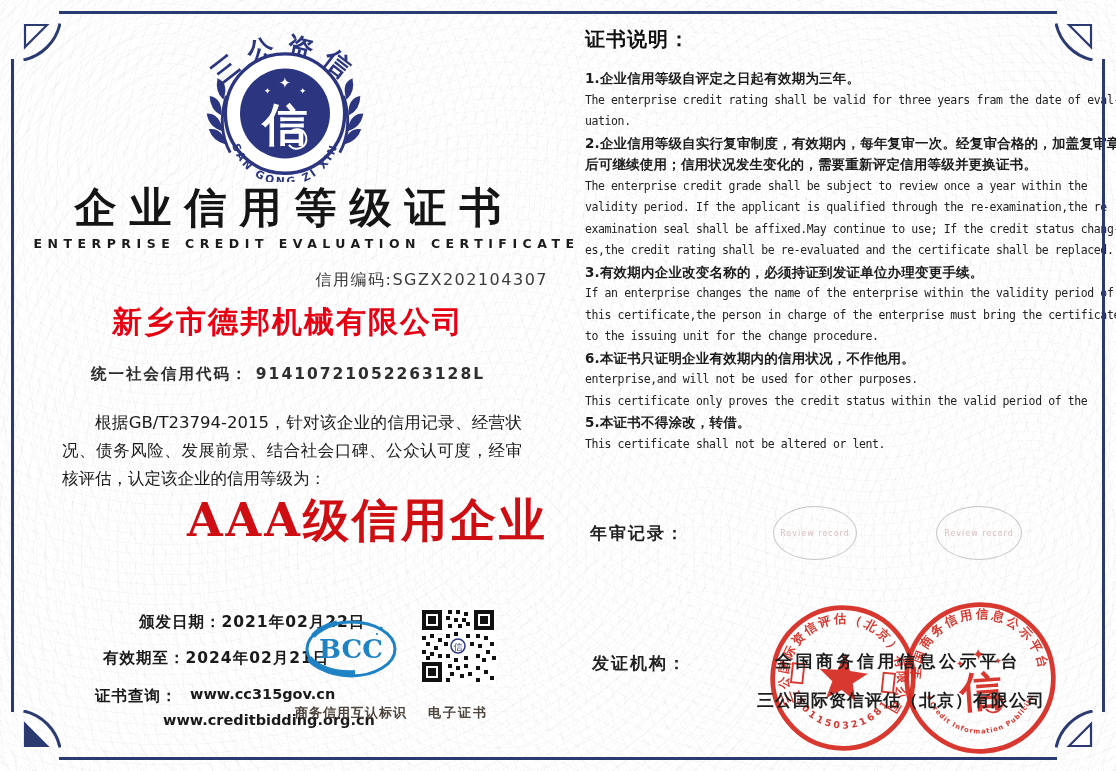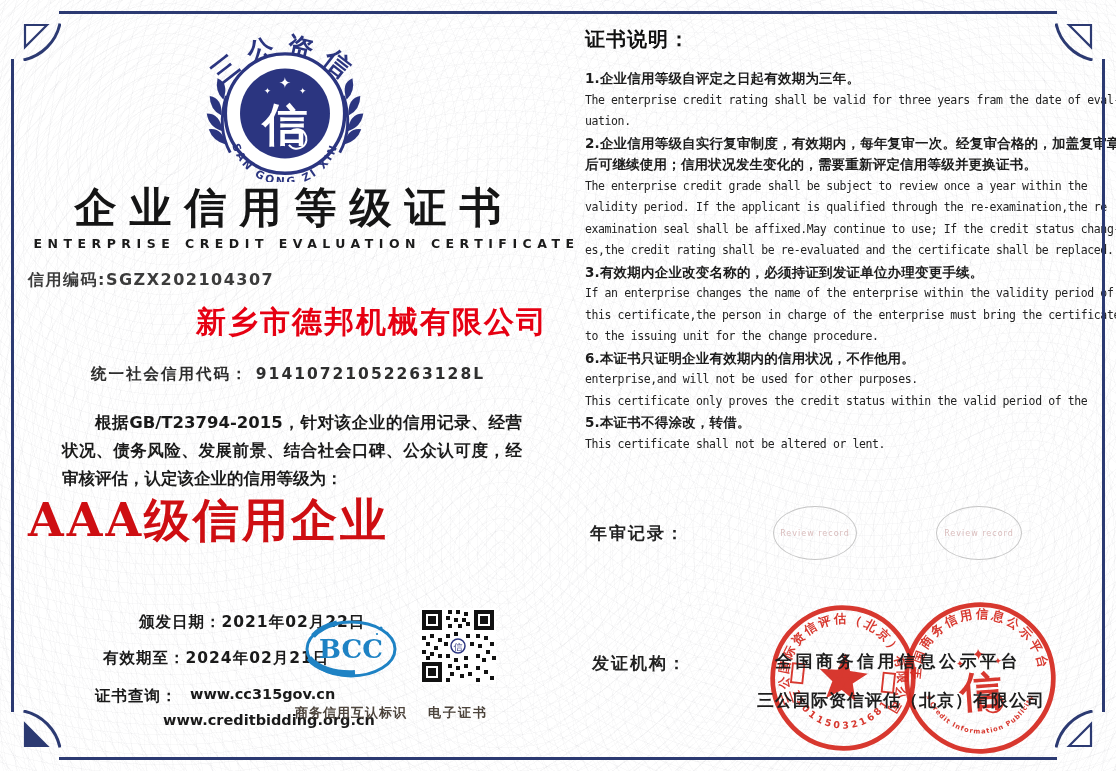--- a/index.html
+++ b/index.html
@@ -31,29 +31,29 @@
   .corner.bl{left:11px;bottom:11px;transform:scaleY(-1);}
   .corner .arc{fill:none;stroke:#2c3a72;stroke-width:3;}
   .corner .fold{fill:#ffffff;stroke:#2c3a72;stroke-width:2.2;}
   .corner.bl .fold{fill:#2c3a72;}
   
   .logo-wrap{position:absolute;left:195px;top:6px;width:180px;height:176px;}
   .main-title{position:absolute;left:28px;top:180px;width:520px;text-align:center;
     font-size:42px;font-weight:bold;color:#151515;letter-spacing:13px;text-indent:13px;white-space:nowrap;}
   .sub-title{position:absolute;left:28px;top:236px;width:520px;text-align:center;
     font-size:12.5px;font-weight:bold;color:#1b1b1b;letter-spacing:5.5px;text-indent:5.5px;white-space:nowrap;}
-  .credit-code{position:absolute;left:28px;top:270px;width:520px;text-align:left;
-    font-size:16px;font-weight:700;color:#3b3b3b;letter-spacing:1.5px;white-space:nowrap;}
-  .company{position:absolute;left:28px;top:302px;width:520px;text-align:right;
+  .credit-code{position:absolute;left:28px;top:270px;width:520px;text-align:right;
+    font-size:16px;font-weight:400;color:#3b3b3b;letter-spacing:1.5px;white-space:nowrap;}
+  .company{position:absolute;left:28px;top:302px;width:520px;text-align:center;
     font-size:30px;font-weight:bold;color:#e60012;letter-spacing:2px;white-space:nowrap;}
   .uscc{position:absolute;left:28px;top:364px;width:520px;text-align:center;
     font-size:15.5px;font-weight:600;color:#2e2e2e;letter-spacing:2px;white-space:nowrap;}
   .assessment{position:absolute;left:62px;top:392px;width:460px;
-    font-size:16.5px;font-weight:700;color:#1a1a1a;line-height:1.72;text-align:justify;text-indent:2em;}
-  .rating{position:absolute;left:28px;top:490px;width:520px;text-align:left;
+    font-size:16.5px;font-weight:400;color:#1a1a1a;line-height:1.72;text-align:justify;text-indent:2em;}
+  .rating{position:absolute;left:28px;top:490px;width:520px;text-align:right;
     font-family:"DejaVu Serif","Liberation Serif",serif;
     font-size:46px;font-weight:bold;color:#ce0e12;letter-spacing:3px;white-space:nowrap;}
   .info-row{position:absolute;left:95px;font-size:15.5px;font-weight:bold;color:#1a1a1a;letter-spacing:1px;white-space:nowrap;}
   .q-url{position:absolute;left:163px;font-size:14.5px;font-weight:bold;color:#1a1a1a;white-space:nowrap;}
   .bcc-wrap{position:absolute;left:303px;top:616px;width:96px;height:68px;}
   .bcc-caption{position:absolute;left:276px;top:704px;width:150px;text-align:center;
     font-size:13px;font-weight:600;color:#4d443c;letter-spacing:1px;white-space:nowrap;}
   .qr-wrap{position:absolute;left:420px;top:608px;width:76px;height:76px;}
   .qr-caption{position:absolute;left:408px;top:704px;width:100px;text-align:center;
     font-size:13px;font-weight:600;color:#4d443c;letter-spacing:2px;white-space:nowrap;}

